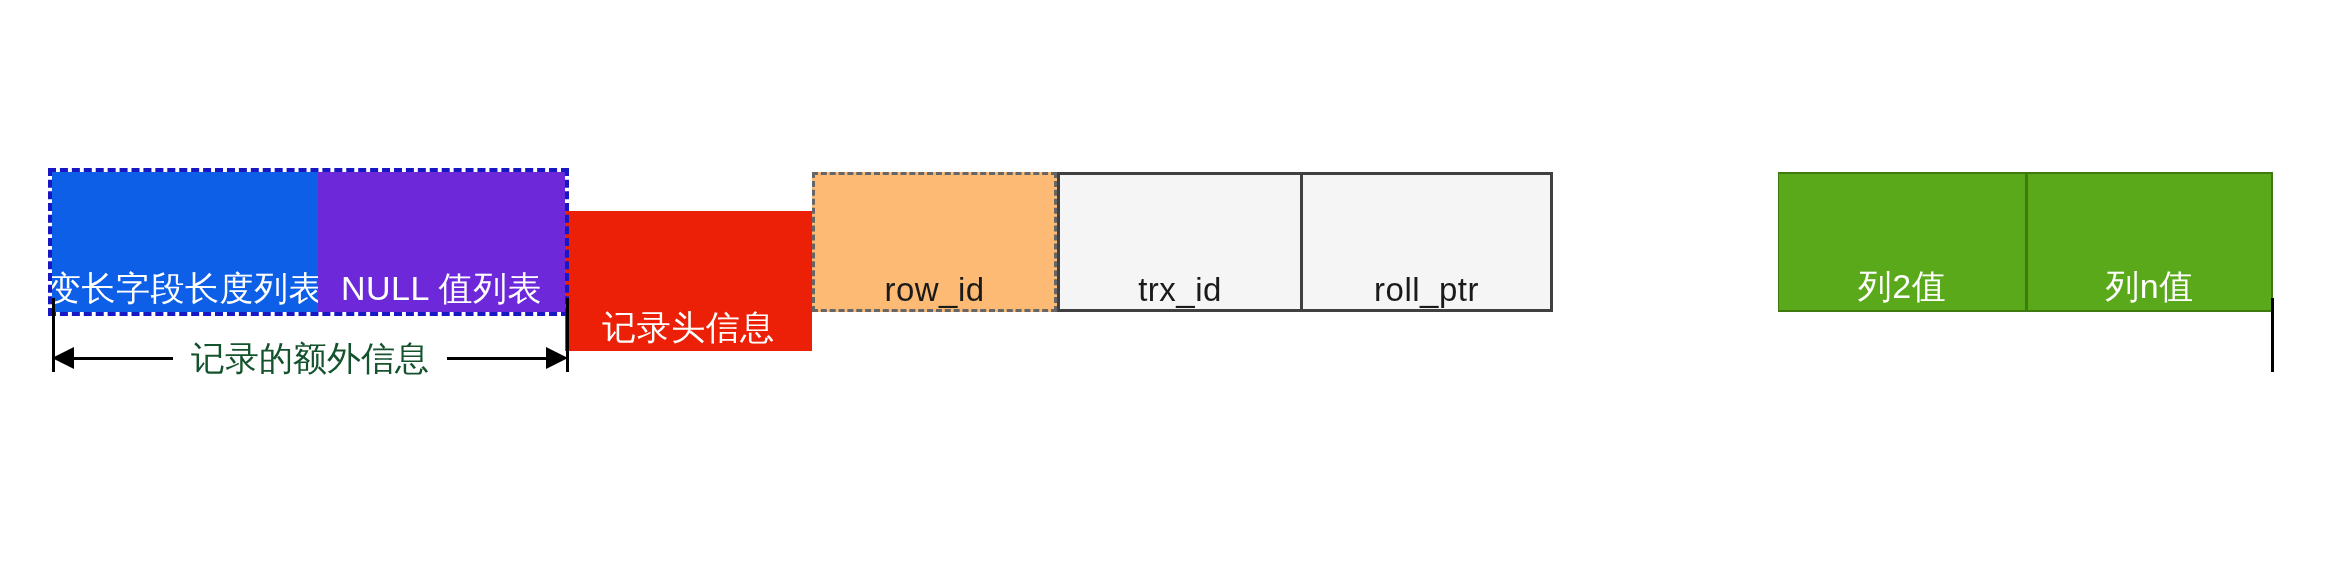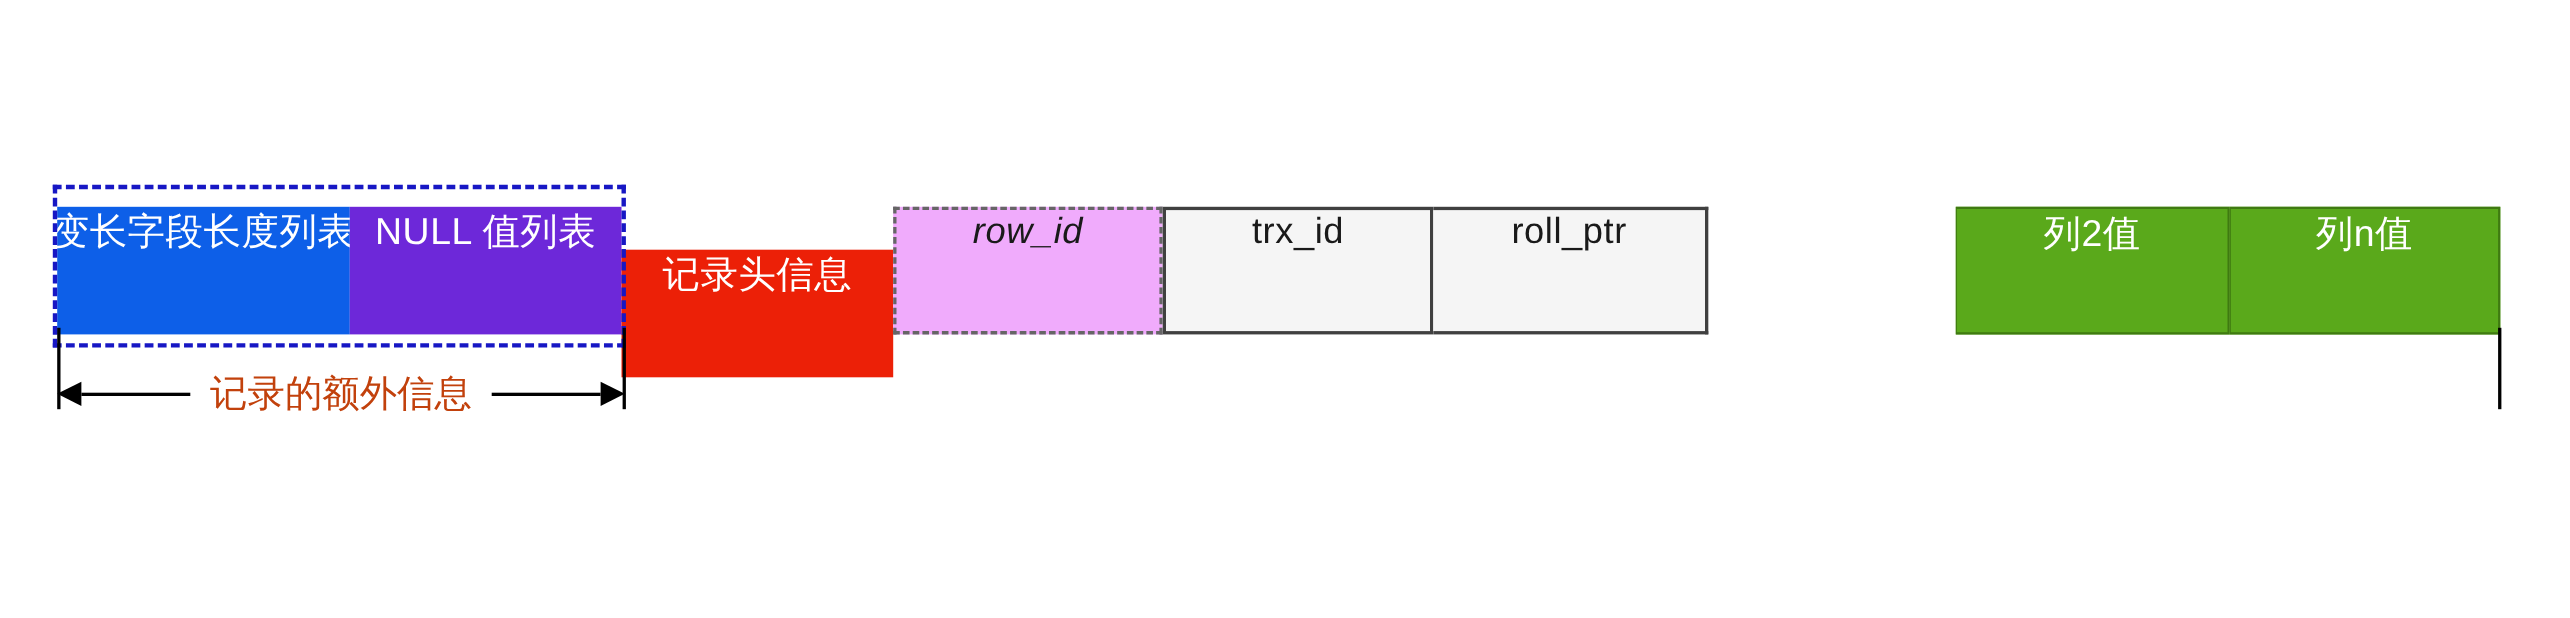--- a/index.html
+++ b/index.html
@@ -22,25 +22,25 @@
   .record-row {
     position: absolute;
     left: 52px;
     top: 172px;
     width: 2221px;
     height: 140px;
   }
 
   .cell {
     position: absolute;
-    top: 16px;
-    height: 116px;
+    top: 0;
+    height: 140px;
     box-sizing: border-box;
     display: flex;
-    align-items: flex-start;
+    align-items: flex-end;
     justify-content: center;
     font-size: 34px;
     letter-spacing: 0.5px;
     white-space: nowrap;
   }
 
   
   .cell.varlen {
     background: #0d5fe8;
     color: #ffffff;
@@ -57,22 +57,21 @@
 
   
   .cell.sys {
     background: #f5f5f5;
     color: #1a1a1a;
     border: 3px solid #404040;
     font-size: 33px;
   }
   .cell.sys.dashed {
     border: 3px dashed #666666;
-    background: #f0abfc;
-    font-style: italic;
+    background: #fdba74;
   }
   .cell.sys.nolb { border-left: none; }
 
   
   .cell.col {
     background: #5aa91b;
     color: #ffffff;
     border: 2px solid #3f7a11;
   }
   .cell.col.nolb { border-left-width: 1px; }
@@ -119,21 +118,21 @@
     width: 0; height: 0;
     border-top: 11px solid transparent;
     border-bottom: 11px solid transparent;
     border-left: 22px solid #000000;
     flex: 0 0 auto;
   }
   .measure .caption {
     flex: 0 0 auto;
     padding: 0 18px;
     font-size: 34px;
-    color: #c2410c;
+    color: #14532d;
     white-space: nowrap;
     line-height: 1;
   }
 </style>
 </head>
 <body>
 
 <div id="canvas">
 
   <div class="record-row">

